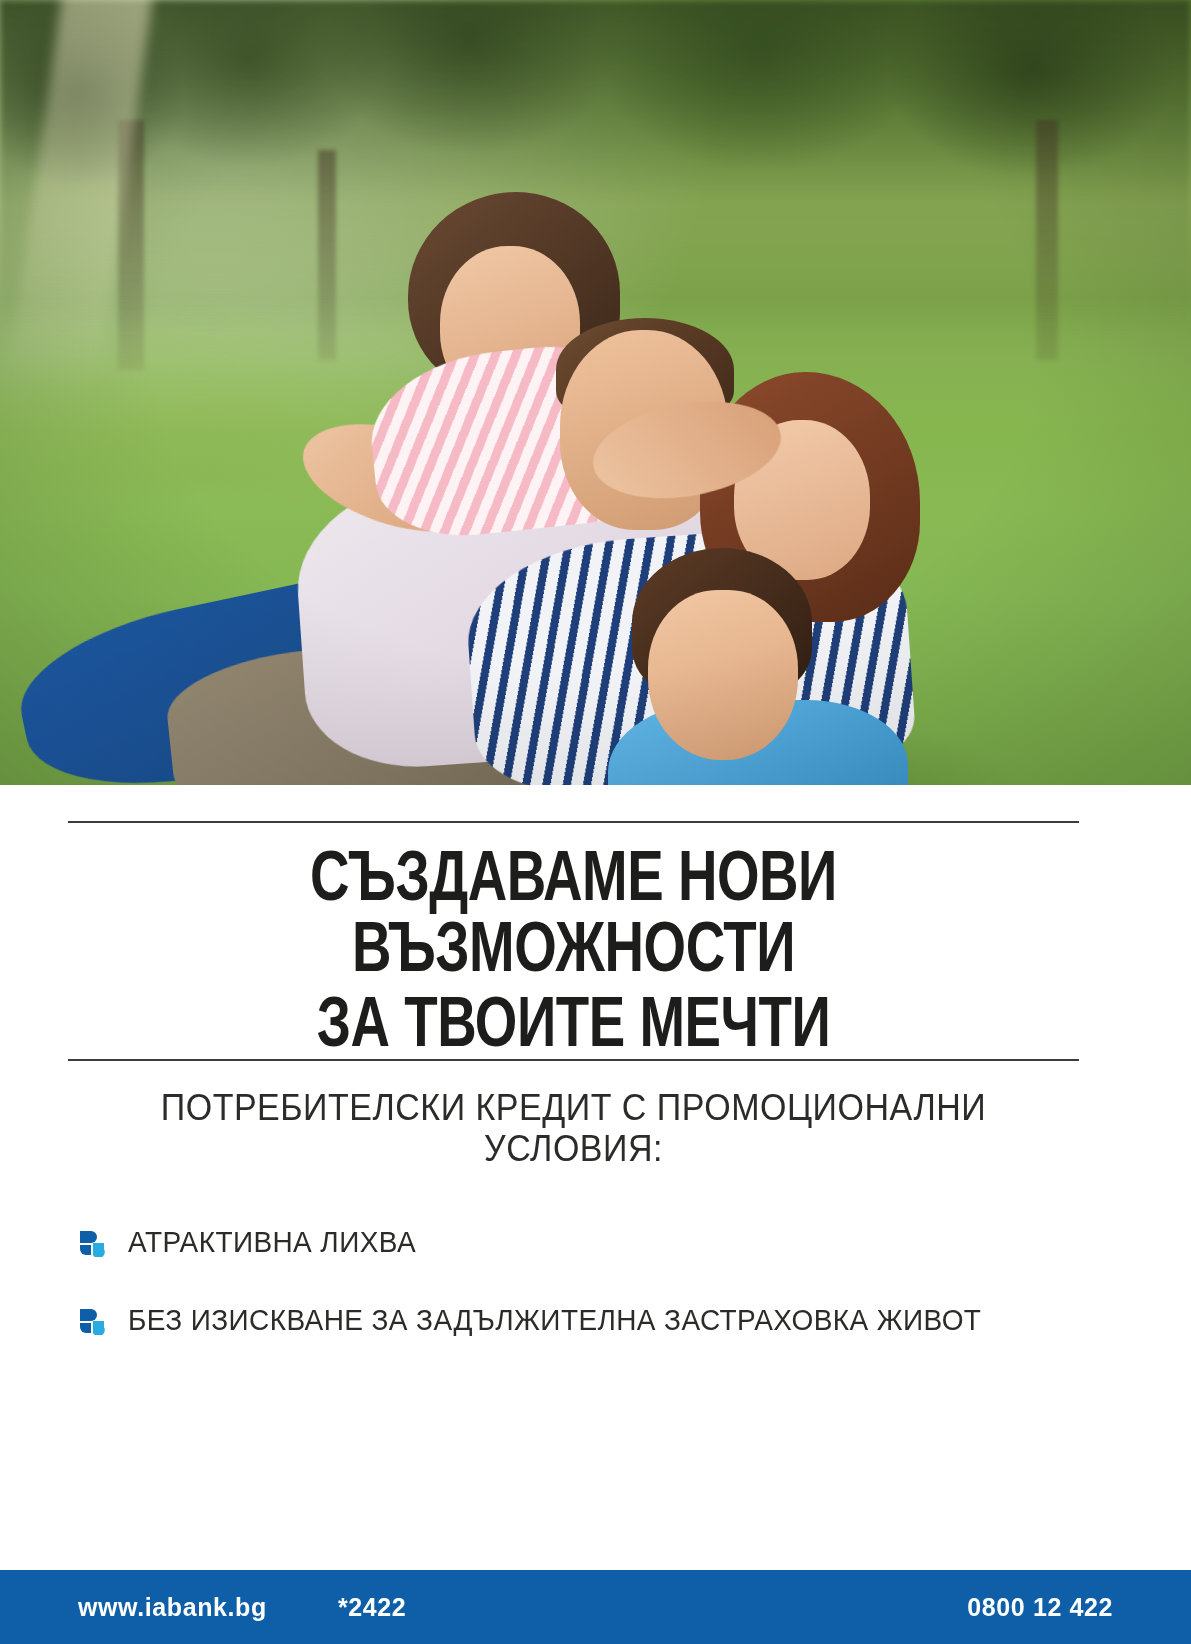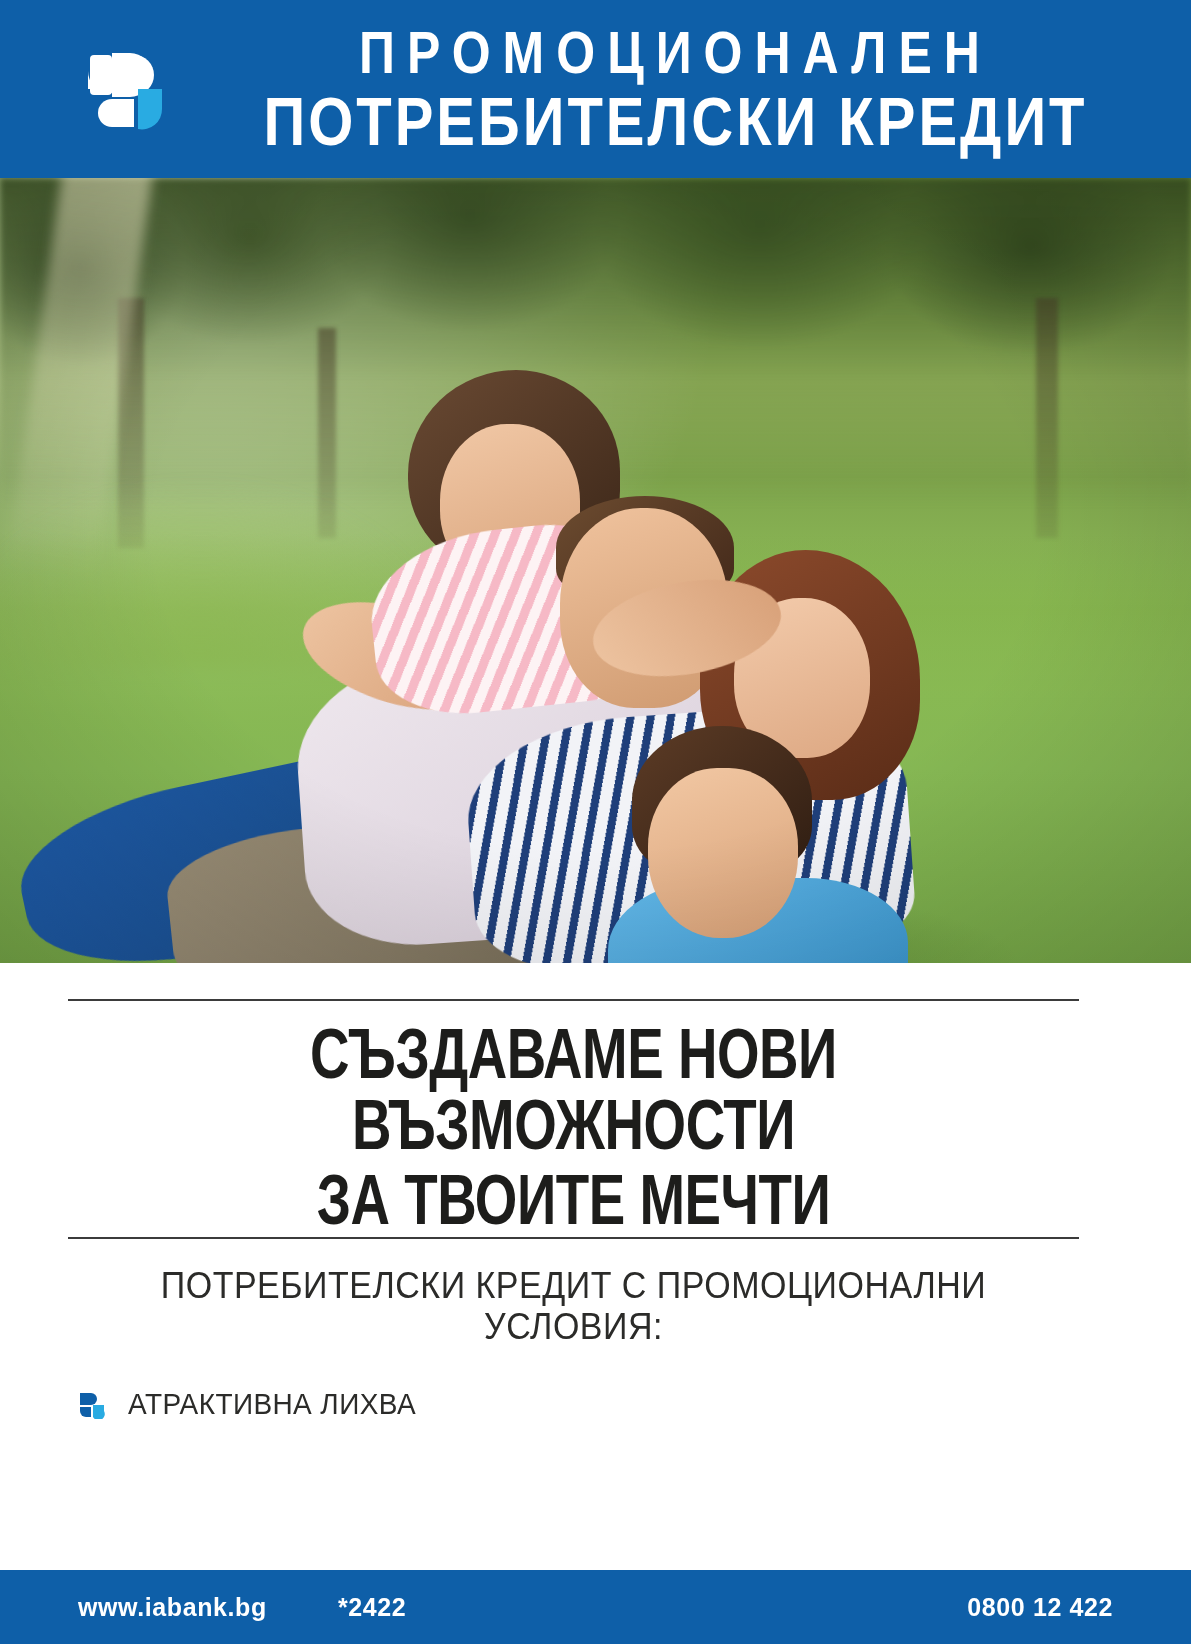--- a/index.html
+++ b/index.html
@@ -249,21 +249,21 @@
   .subhead {
     text-align: center;
     color: #2b2b29;
     font-size: 34px;
     letter-spacing: 0.5px;
     margin-top: 28px;
     transform: scaleY(1.06);
   }
 
   .bullets {
-    margin-top: 44px;
+    margin-top: 60px;
     display: flex;
     flex-direction: column;
     gap: 46px;
     padding-left: 10px;
     text-align: center;
   }
   .bullet {
     display: flex;
     align-items: center;
     gap: 22px;
@@ -294,36 +294,20 @@
   }
   .footer-mid { flex: 1 1 auto; }
   .footer-right { text-align: right; margin-left: 47px; }
   .footer-left { min-width: 260px; }
 </style>
 </head>
 <body>
 
 <div class="poster">
 
-  <div class="header">
-    <div class="logo-mark">
-      <svg viewBox="0 0 96 96" xmlns="http://www.w3.org/2000/svg">
-        <path d="M10 10 H52 A22 22 0 0 1 52 54 H34 V10 Z" fill="#ffffff"></path>
-        <path d="M10 86 V44 A22 22 0 0 0 54 44 V62 H10 Z" fill="#ffffff" transform="translate(0,-16)"></path>
-        <rect x="12" y="12" width="22" height="40" rx="4" fill="#ffffff"></rect>
-        <path d="M36 12 H56 A20 20 0 0 1 56 52 H36 Z" fill="#ffffff"></path>
-        <path d="M60 46 H84 V66 A20 20 0 0 1 60 86 Z" fill="#29ABE2"></path>
-        <path d="M34 56 H56 V84 H34 A10 10 0 0 1 34 56 Z" fill="#ffffff"></path>
-      </svg>
-    </div>
-    <div class="header-titles">
-      <div class="title-line1">ПРОМОЦИОНАЛЕН</div>
-      <div class="title-line2">ПОТРЕБИТЕЛСКИ КРЕДИТ</div>
-    </div>
-  </div>
 
   <div class="hero">
     <div class="hero-sky"></div>
     <div class="hero-trees"></div>
     <div class="hero-trunk" style="left:118px; top:120px; width:26px; height:250px;"></div>
     <div class="hero-trunk" style="left:318px; top:150px; width:18px; height:210px;"></div>
     <div class="hero-trunk" style="left:1036px; top:120px; width:22px; height:240px;"></div>
     <div class="hero-lightshaft"></div>
     <div class="hero-hill"></div>
     <div class="hero-grass"></div>
@@ -367,20 +351,30 @@
           <svg viewBox="0 0 28 28" xmlns="http://www.w3.org/2000/svg">
             <path d="M2 2 H13 A6 6 0 0 1 13 14 H2 Z" fill="#0E5FA8"></path>
             <path d="M15 14 H26 V20 A6 6 0 0 1 15 26 Z" fill="#29ABE2"></path>
             <path d="M2 16 H13 V26 H8 A6 6 0 0 1 2 20 Z" fill="#0E5FA8"></path>
           </svg>
         </span>
         <span class="bullet-text">АТРАКТИВНА ЛИХВА</span>
       </div>
 
 
+      <div class="bullet">
+        <span class="bullet-icon">
+          <svg viewBox="0 0 28 28" xmlns="http://www.w3.org/2000/svg">
+            <path d="M2 2 H13 A6 6 0 0 1 13 14 H2 Z" fill="#0E5FA8"></path>
+            <path d="M15 14 H26 V20 A6 6 0 0 1 15 26 Z" fill="#29ABE2"></path>
+            <path d="M2 16 H13 V26 H8 A6 6 0 0 1 2 20 Z" fill="#0E5FA8"></path>
+          </svg>
+        </span>
+        <span class="bullet-text">БЕЗ ИЗИСКВАНЕ ЗА ЗАДЪЛЖИТЕЛНА ЗАСТРАХОВКА ЖИВОТ</span>
+      </div>
 
     </div>
   </div>
 
   <div class="footer">
     <div class="footer-left">www.iabank.bg</div>
     <div class="footer-mid">*2422</div>
     <div class="footer-right">0800 12 422</div>
   </div>
 

